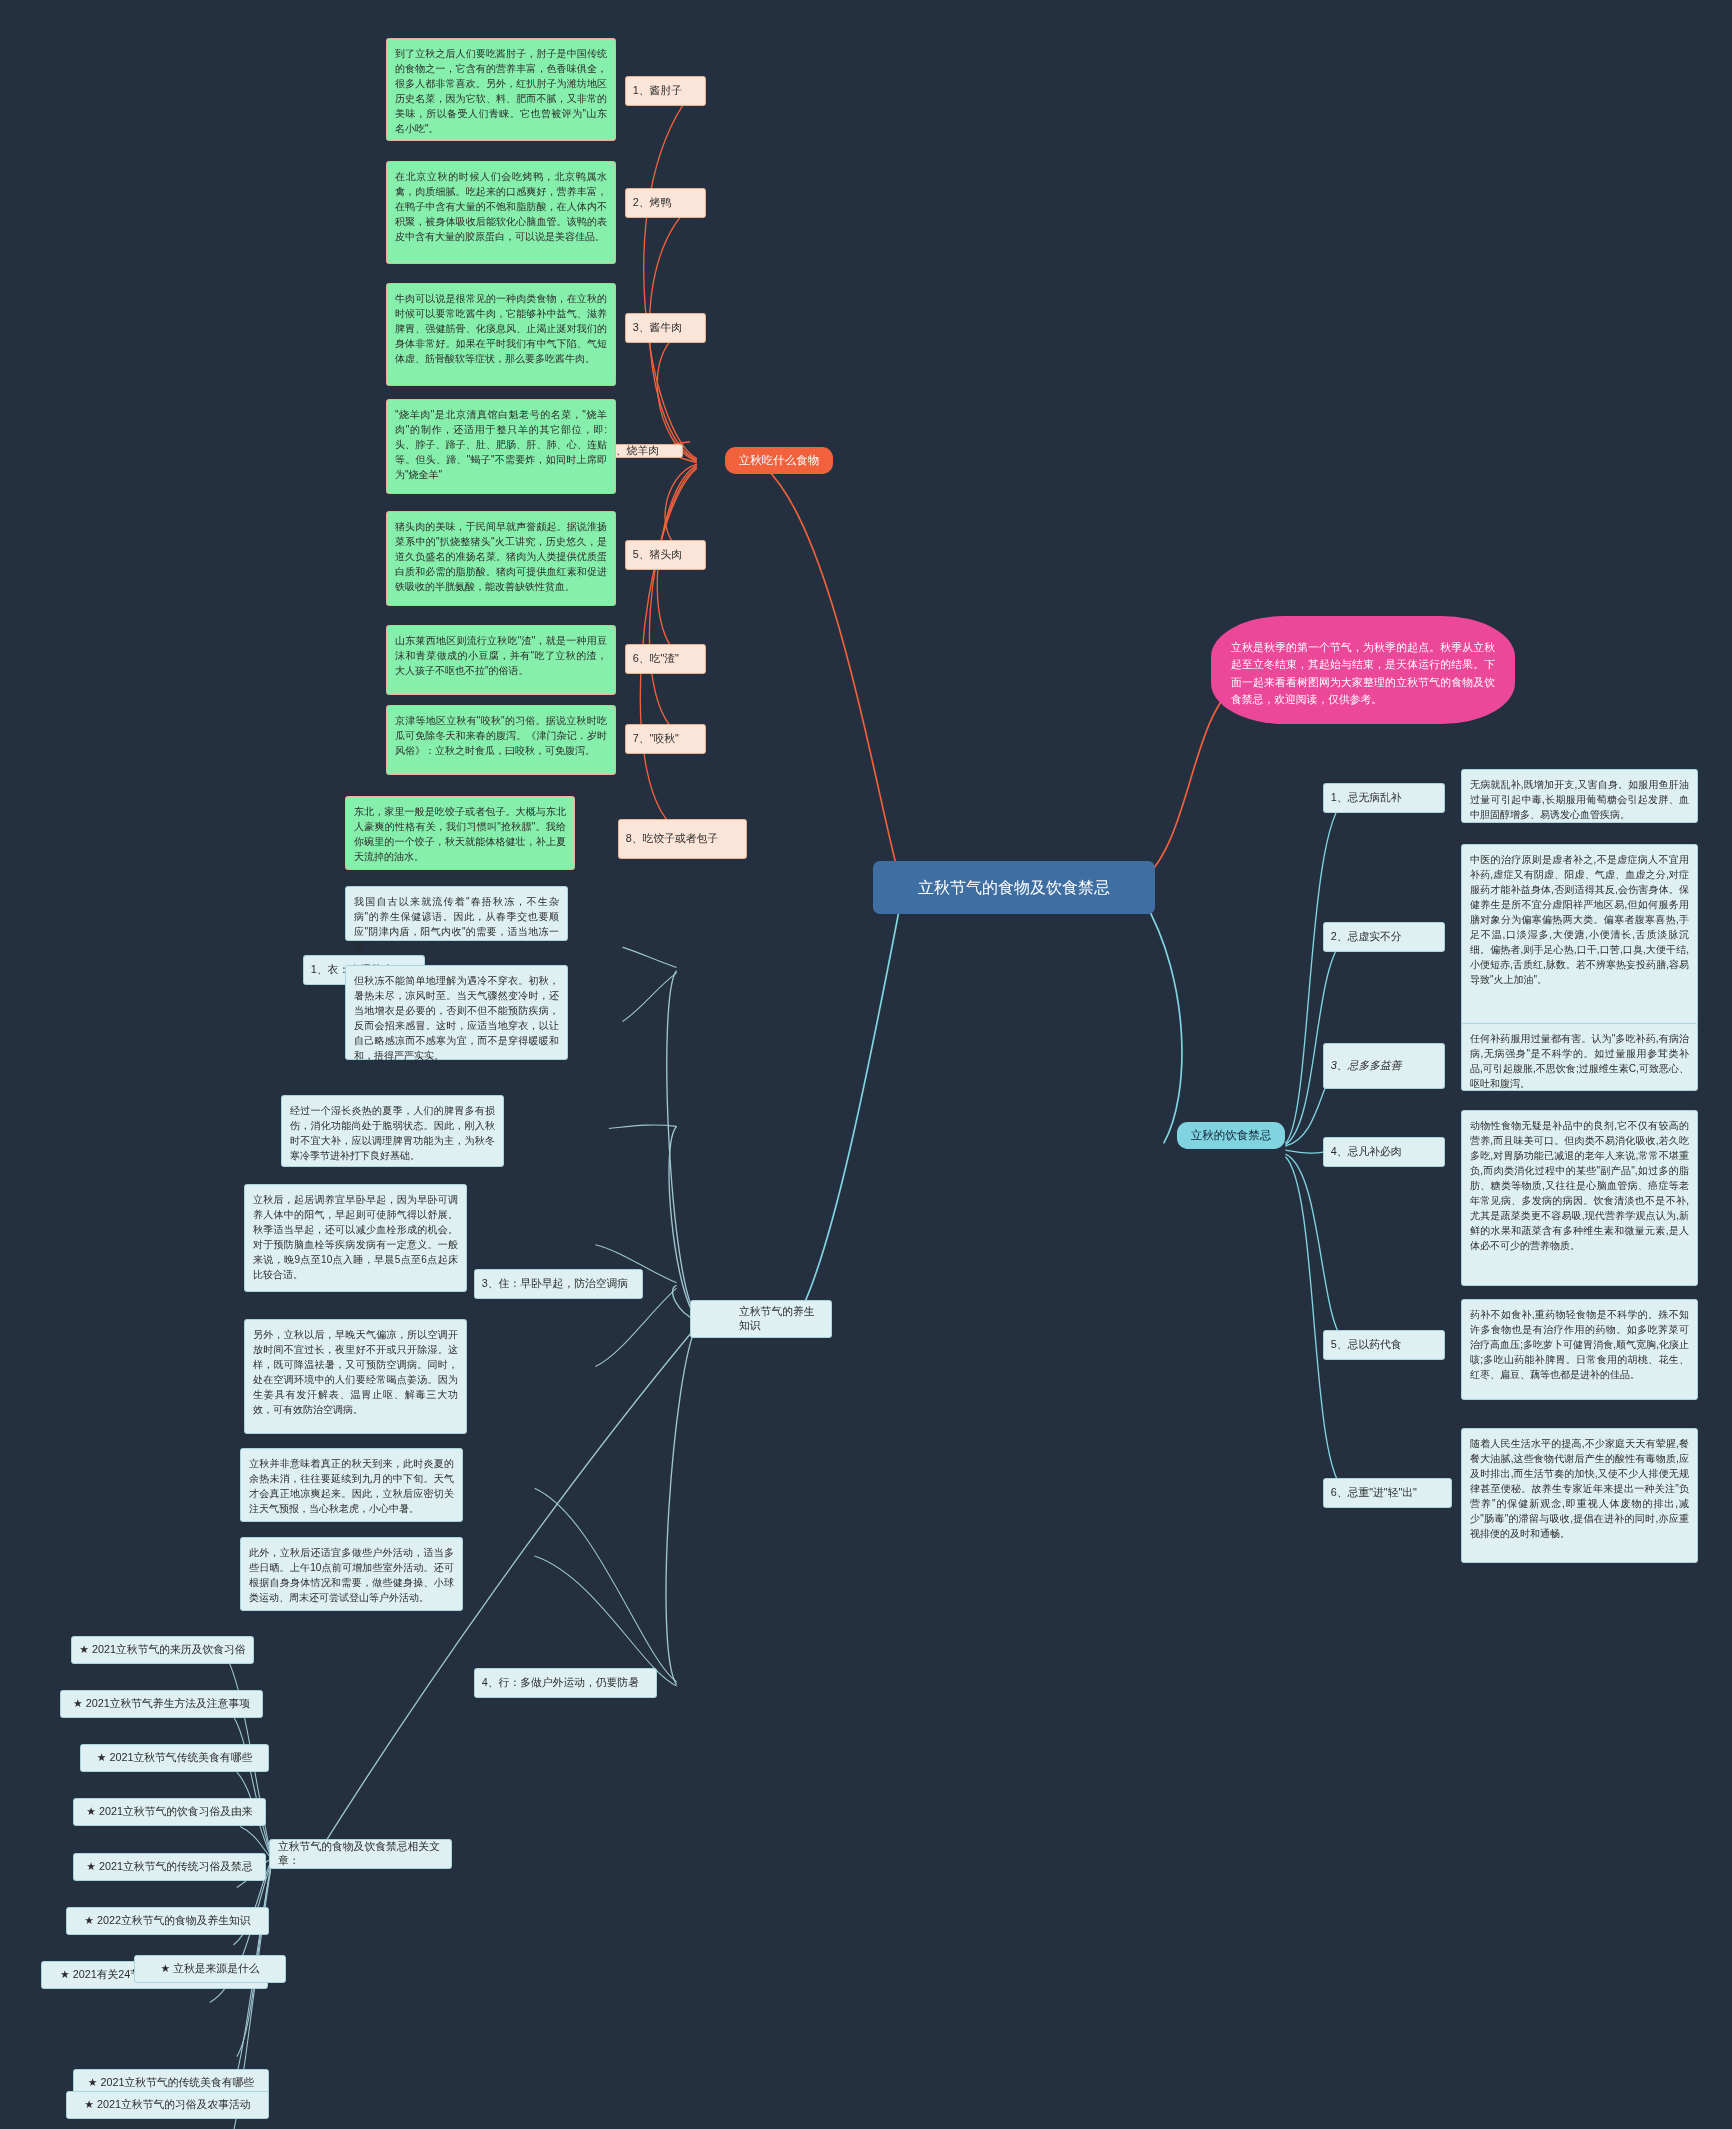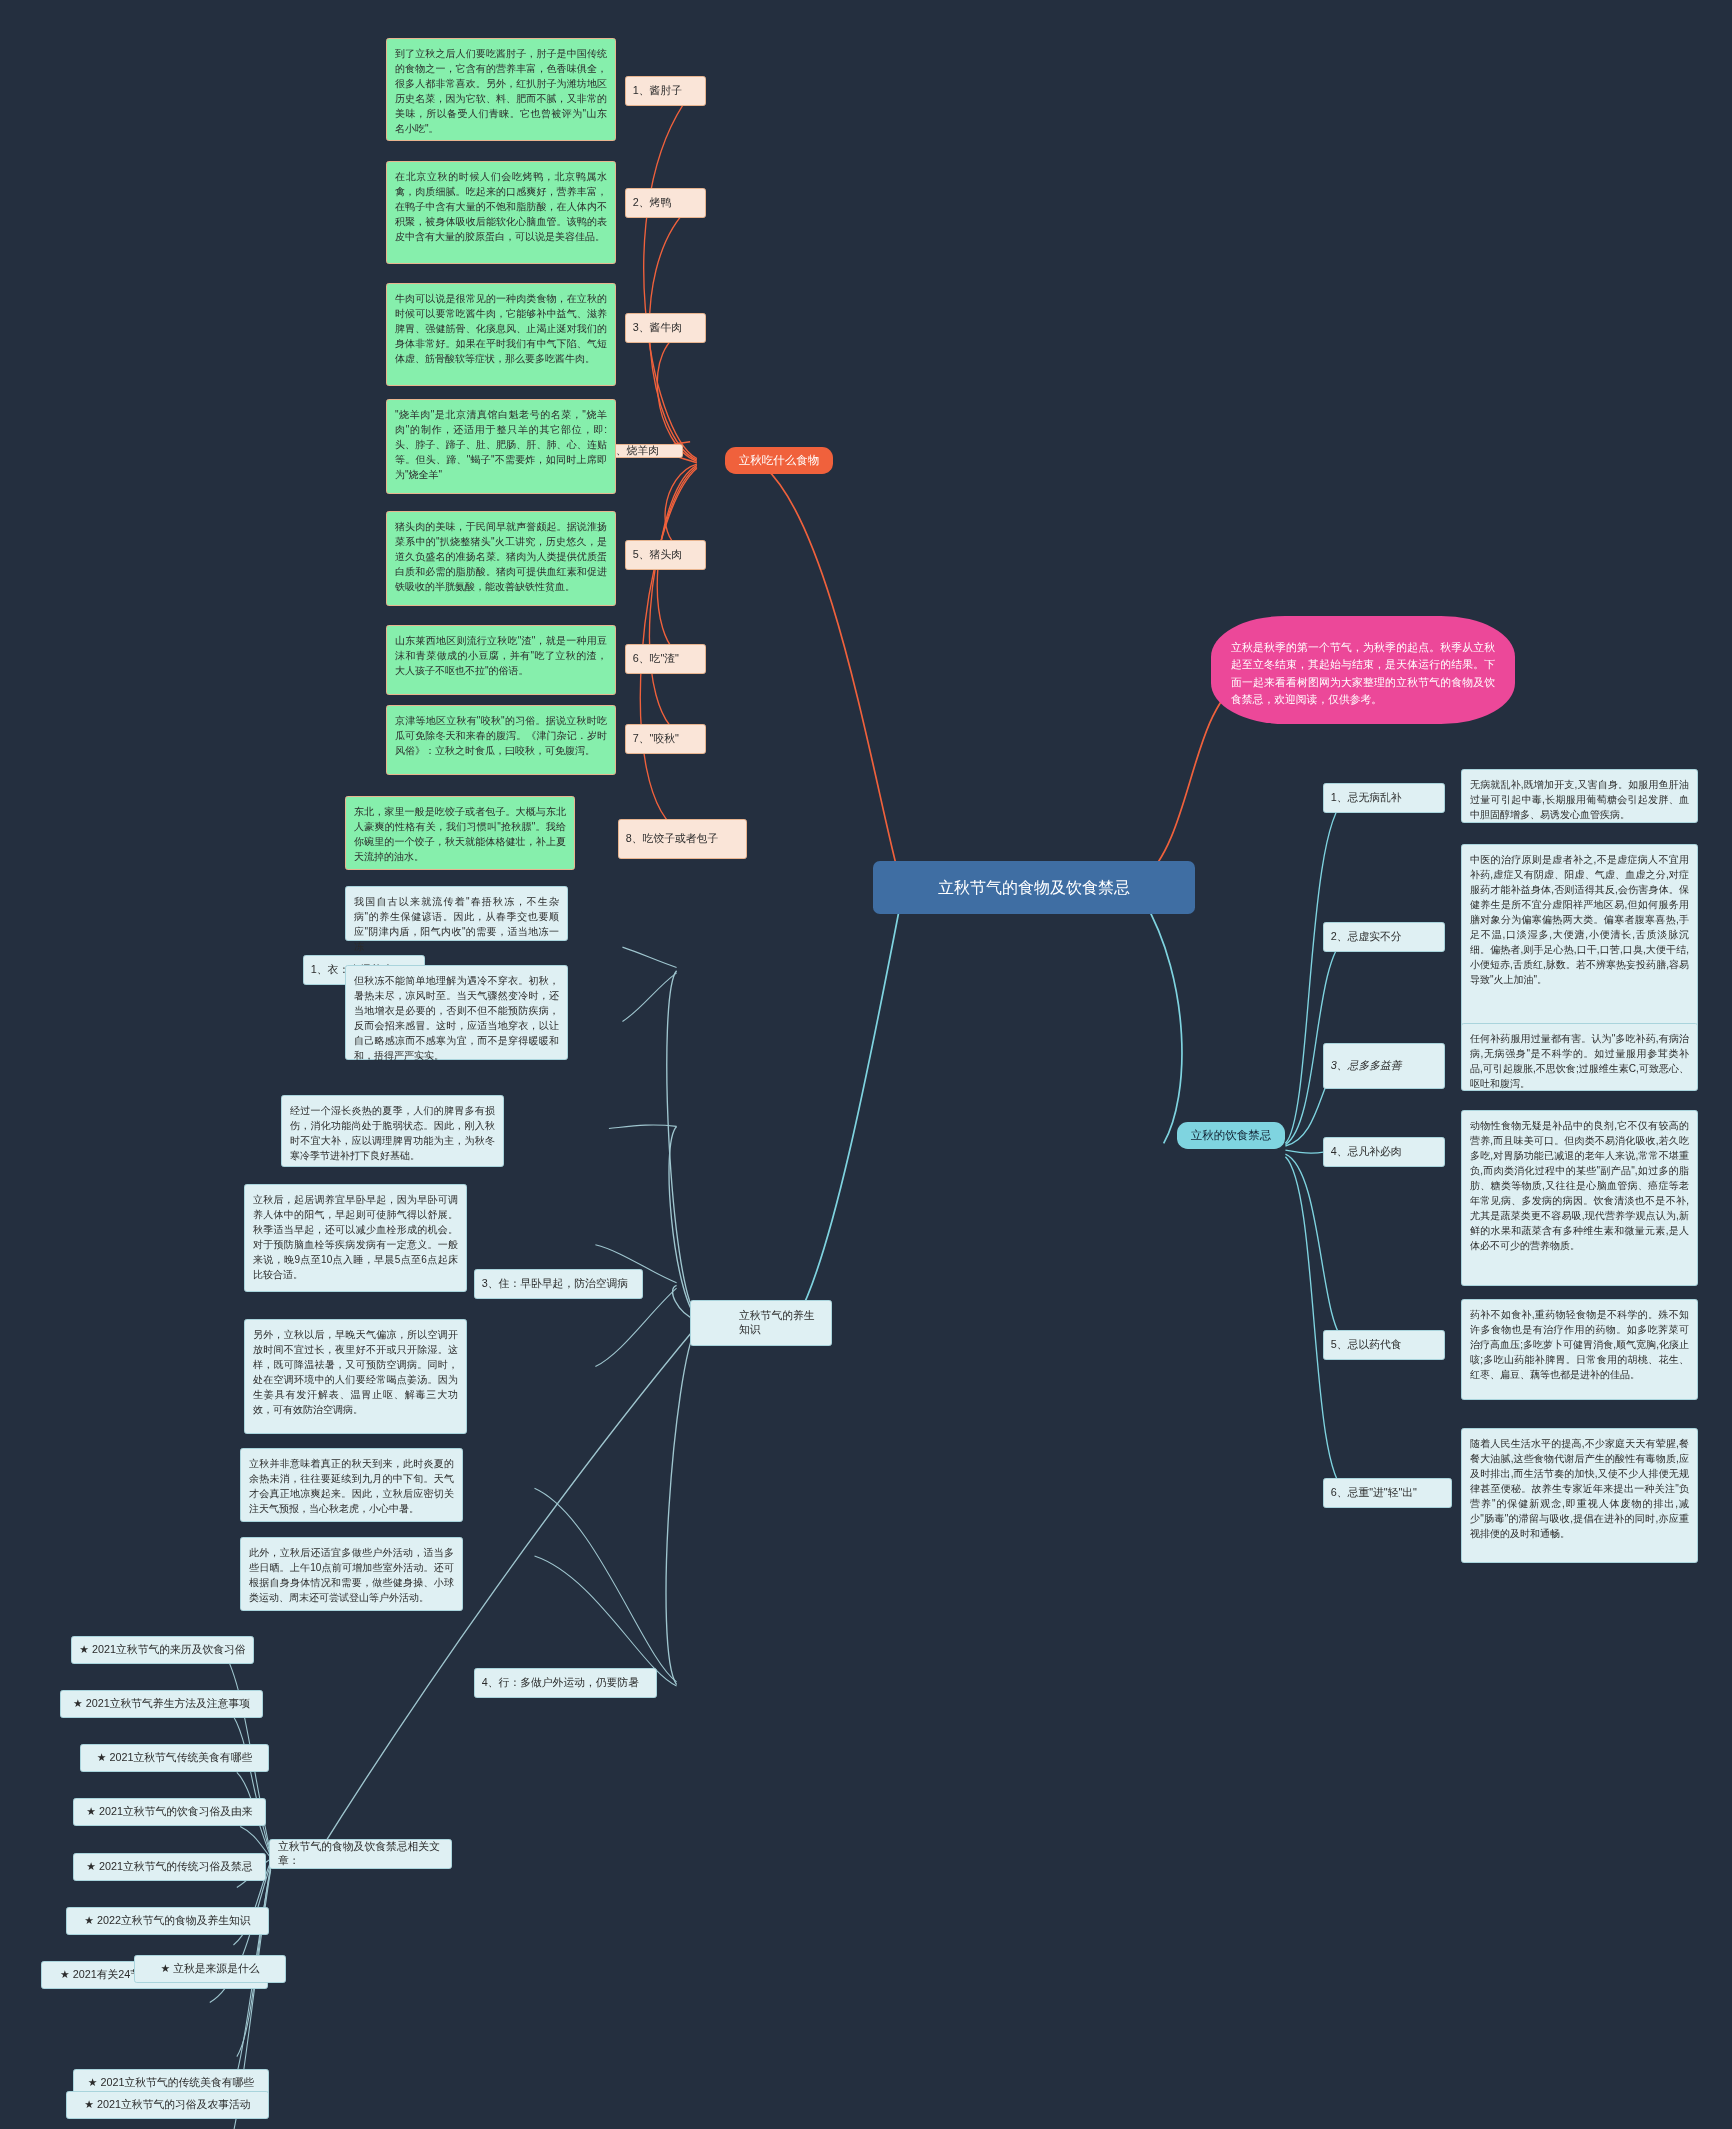--- a/index.html
+++ b/index.html
@@ -95,29 +95,29 @@
   <path d="M400 2752 C 380 2800, 375 2850, 345 2875" stroke="#9fc6cf" stroke-width="1.6" fill="none"></path>
   <path d="M400 2756 C 375 2830, 360 2930, 310 2960" stroke="#9fc6cf" stroke-width="1.6" fill="none"></path>
   <path d="M400 2760 C 380 2860, 375 3000, 350 3040" stroke="#9fc6cf" stroke-width="1.6" fill="none"></path>
   <path d="M400 2762 C 375 2890, 360 3080, 330 3120" stroke="#9fc6cf" stroke-width="1.6" fill="none"></path>
   <path d="M400 2764 C 375 2920, 355 3160, 330 3200" stroke="#9fc6cf" stroke-width="1.6" fill="none"></path>
 </svg>
 
 <div class="watermark" style="left:555px;top:223px;">树图</div>
 <div class="watermark" style="left:474px;top:352px;">树图</div>
 
-<div class="node root" style="left:873px;top:861px;width:322px;height:53px;">立秋节气的食物及饮食禁忌</div>
+<div class="node root" style="left:873px;top:861px;width:282px;height:53px;">立秋节气的食物及饮食禁忌</div>
 
 <div class="node intro" style="left:1211px;top:616px;width:304px;height:108px;">立秋是秋季的第一个节气，为秋季的起点。秋季从立秋起至立冬结束，其起始与结束，是天体运行的结果。下面一起来看看树图网为大家整理的立秋节气的食物及饮食禁忌，欢迎阅读，仅供参考。</div>
 
 <div class="node branch-orange" style="left:725px;top:447px;width:108px;height:27px;">立秋吃什么食物</div>
 
 <div class="node branch-blue" style="left:1177px;top:1122px;width:108px;height:27px;">立秋的饮食禁忌</div>
 
-<div class="node branch-plain" style="left:690px;top:1300px;width:142px;height:46px;padding-left:48px;">立秋节气的养生知识</div>
+<div class="node branch-plain" style="left:690px;top:1300px;width:142px;height:38px;padding-left:48px;">立秋节气的养生知识</div>
 
 <div class="node branch-plain" style="left:269px;top:1839px;width:183px;height:30px;">立秋节气的食物及饮食禁忌相关文章：</div>
 
 <div class="node chip" style="left:625px;top:76px;width:81px;height:30px;">1、酱肘子</div>
 <div class="node leaf" style="left:386px;top:38px;width:230px;height:103px;">到了立秋之后人们要吃酱肘子，肘子是中国传统的食物之一，它含有的营养丰富，色香味俱全，很多人都非常喜欢。另外，红扒肘子为潍坊地区历史名菜，因为它软、料、肥而不腻，又非常的美味，所以备受人们青睐。它也曾被评为"山东名小吃"。</div>
 
 <div class="node chip" style="left:625px;top:188px;width:81px;height:30px;">2、烤鸭</div>
 <div class="node leaf" style="left:386px;top:161px;width:230px;height:103px;">在北京立秋的时候人们会吃烤鸭，北京鸭属水禽，肉质细腻。吃起来的口感爽好，营养丰富，在鸭子中含有大量的不饱和脂肪酸，在人体内不积聚，被身体吸收后能软化心脑血管。该鸭的表皮中含有大量的胶原蛋白，可以说是美容佳品。</div>
 
 <div class="node chip" style="left:625px;top:313px;width:81px;height:30px;">3、酱牛肉</div>

